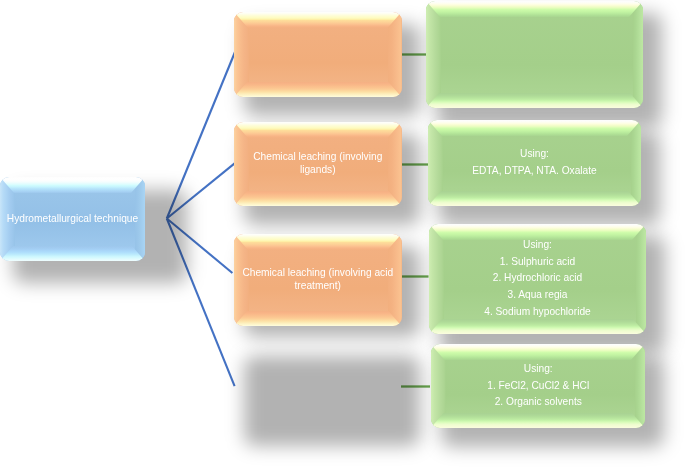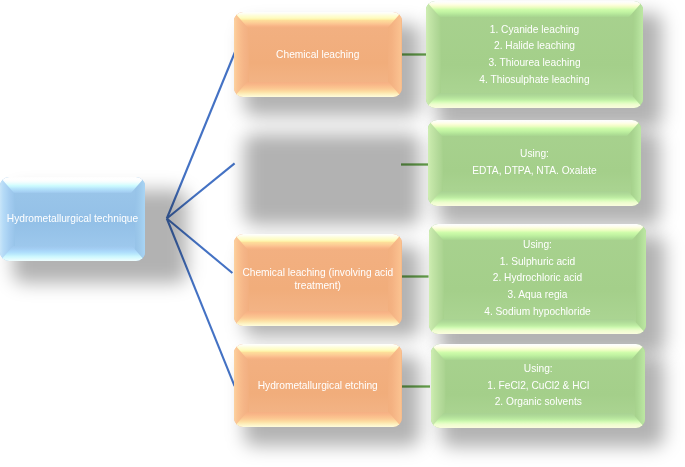--- a/index.html
+++ b/index.html
@@ -102,61 +102,53 @@
       <span class="ln">Hydrometallurgical technique</span>
     </div>
   </div>
 
   <div class="node n-orange" style="left:234px;top:12px;width:167.5px;height:85px;">
     <div class="face"></div>
     <div class="bv-l"></div>
     <div class="bv-r"></div>
     <div class="bv-t"></div>
     <div class="bv-b"></div>
-    <div class="label">
-      <span class="ln">Chemical leaching</span>
+  </div>
+
+  <div class="node n-orange" style="left:234px;top:122px;width:167.5px;height:84px;">
+    <div class="face"></div>
+    <div class="bv-l"></div>
+    <div class="bv-r"></div>
+    <div class="bv-t"></div>
+    <div class="bv-b"></div>
+    <div class="label tight">
+      <span class="ln">Chemical leaching (involving</span>
+      <span class="ln">ligands)</span>
     </div>
   </div>
-
 
   <div class="node n-orange" style="left:234px;top:234px;width:167.5px;height:92px;">
     <div class="face"></div>
     <div class="bv-l"></div>
     <div class="bv-r"></div>
     <div class="bv-t"></div>
     <div class="bv-b"></div>
     <div class="label tight">
       <span class="ln">Chemical leaching (involving acid</span>
       <span class="ln">treatment)</span>
     </div>
   </div>
 
-  <div class="node n-orange" style="left:234px;top:344px;width:167.5px;height:83px;">
-    <div class="face"></div>
-    <div class="bv-l"></div>
-    <div class="bv-r"></div>
-    <div class="bv-t"></div>
-    <div class="bv-b"></div>
-    <div class="label">
-      <span class="ln">Hydrometallurgical etching</span>
-    </div>
-  </div>
 
   <div class="node n-green" style="left:426px;top:1px;width:217px;height:107px;">
     <div class="face"></div>
     <div class="bv-l"></div>
     <div class="bv-r"></div>
     <div class="bv-t"></div>
     <div class="bv-b"></div>
-    <div class="label">
-      <span class="ln">1. Cyanide leaching</span>
-      <span class="ln">2. Halide leaching</span>
-      <span class="ln">3. Thiourea leaching</span>
-      <span class="ln">4. Thiosulphate leaching</span>
-    </div>
   </div>
 
   <div class="node n-green" style="left:428px;top:120px;width:213px;height:86px;">
     <div class="face"></div>
     <div class="bv-l"></div>
     <div class="bv-r"></div>
     <div class="bv-t"></div>
     <div class="bv-b"></div>
     <div class="label">
       <span class="ln">Using:</span>

